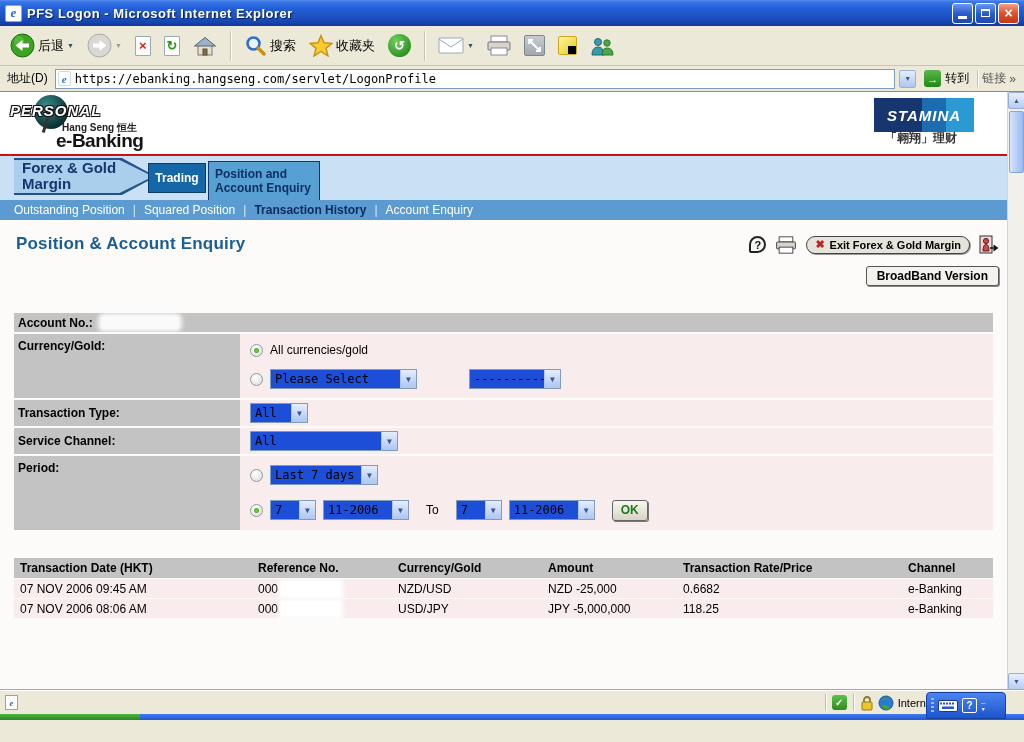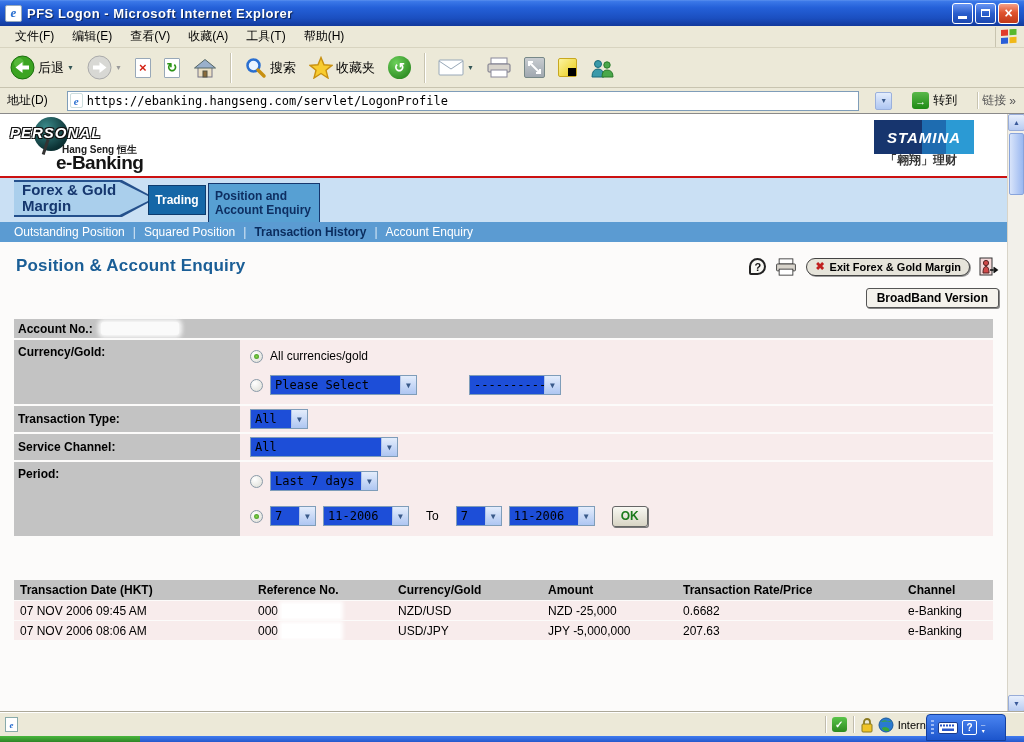--- a/index.html
+++ b/index.html
@@ -35,21 +35,21 @@
   .page-ic{width:16px;height:20px;background:#fff;border:1px solid #98a8b8;border-radius:1px;position:relative;display:flex;align-items:center;justify-content:center}
   .px-stop{color:#d42214;font-weight:bold;font-size:13px}
   .px-ref{color:#2e9418;font-weight:bold;font-size:13px}
   .hist-ic{width:23px;height:23px;border-radius:50%;background:radial-gradient(circle at 35% 30%,#6cd05a,#1e7a14);
     color:#fff;font-weight:bold;display:flex;align-items:center;justify-content:center;font-size:13px}
   .note-ic{width:19px;height:19px;background:linear-gradient(135deg,#fcf4a0,#f0d840 70%,#e8c428);border:1px solid #c8a820;border-radius:2px;position:relative}
   .note-ic::after{content:"";position:absolute;right:0;bottom:0;border:4px solid;border-color:#fff #fff #c8a820 #c8a820? ;border-width:4px}
   .fullscr-ic{width:21px;height:21px;background:linear-gradient(#c8ccd0,#a0a8b0);border:1px solid #788;border-radius:2px;display:flex;align-items:center;justify-content:center}
 
   
-  .addressbar{height:26px;display:flex;align-items:center;background:#ece9d8;border-bottom:1px solid #8a8a8a;padding:0 4px;gap:16px}
+  .addressbar{height:26px;display:flex;align-items:center;background:#ece9d8;border-bottom:1px solid #8a8a8a;padding:0 4px;gap:4px}
   .addr-label{white-space:nowrap;padding:0 3px}
   .addr-input{flex:1;height:20px;background:#fff;border:1px solid #7f9db9;display:flex;align-items:center;gap:4px;padding:0 2px}
   .addr-ico{width:13px;height:15px;background:#fff;display:flex;align-items:center;justify-content:center;
     font:bold italic 11px "Liberation Serif",serif;color:#2a6fd0;border:1px solid #cdd;border-radius:2px}
   .addr-url{font-family:"DejaVu Sans Mono",monospace;font-size:12px;white-space:nowrap;overflow:hidden}
   .addr-drop{width:17px;height:18px;background:linear-gradient(#e4edfc,#aec6f2);border:1px solid #9ab0dc;border-radius:2px;
     display:flex;align-items:center;justify-content:center;color:#3a5a8a;font-size:7px}
   .go-ic{width:17px;height:17px;border-radius:3px;background:linear-gradient(#5ab84a,#1e8a14);color:#fff;display:flex;align-items:center;justify-content:center;font-size:11px;font-weight:bold}
   .go-wrap{display:flex;align-items:center;gap:4px;padding:0 4px}
   .links-wrap{display:flex;align-items:center;gap:3px;border-left:1px solid #c8c4b0;box-shadow:inset 1px 0 0 #fff;padding:0 4px;color:#555}
@@ -95,21 +95,21 @@
   .help-ic{width:17px;height:17px;border:2px solid #222;border-radius:50% 50% 50% 2px;display:flex;align-items:center;justify-content:center;
     font-size:11px;font-weight:bold;color:#111;background:#f8f8f4}
   .exit-btn{height:18px;display:flex;align-items:center;gap:5px;padding:0 8px;background:#e6e4da;border:1px solid #444;
     border-radius:9px;box-shadow:1px 1px 0 #999;font-size:11px;font-weight:bold;white-space:nowrap}
   .exit-x{color:#c02020;font-size:11px;font-weight:bold}
   .broadband-btn{position:absolute;right:8px;top:46px;height:20px;padding:0 10px;display:flex;align-items:center;
     background:#f4f2ec;border:1px solid #555;border-radius:3px;box-shadow:1px 1px 0 #888;font-size:12px;font-weight:bold}
 
   .stack{position:absolute;left:14px;top:75px;width:979px}
   .section-bar{height:20px;background:#64625f;color:#fff;font-weight:bold;display:flex;align-items:center;padding-left:6px;font-size:12.5px}
-  .account-row{height:19px;background:#c3c3c3;display:flex;align-items:center;margin-top:2px;padding-left:4px;font-weight:bold}
+  .account-row{height:19px;background:#c3c3c3;display:flex;align-items:center;margin-top:18px;padding-left:4px;font-weight:bold}
   .redact{display:inline-block;background:#fafafa;border-radius:3px;box-shadow:0 0 4px 3px rgba(250,250,250,.95)}
   .acct-redact{width:78px;height:13px;margin-left:8px}
 
   .f-row{display:grid;grid-template-columns:226px 753px;margin-top:2px}
   .f-label{background:#c3c3c3;font-weight:bold;padding:5px 0 0 4px}
   .f-value{background:#f8ecec;padding-left:10px;display:flex;flex-direction:column;justify-content:center}
   .f-line{display:flex;align-items:center;gap:7px}
   .rad{display:inline-block;width:13px;height:13px;border-radius:50%;flex:none;
     background:radial-gradient(circle at 35% 30%,#fff,#dcdcd4);border:1px solid #8a9aa8;position:relative}
   .rad.sel::after{content:"";position:absolute;inset:3px;border-radius:50%;background:radial-gradient(#8ad44a,#2e8a1e)}
@@ -168,36 +168,20 @@
     <span class="t-title">PFS Logon - Microsoft Internet Explorer</span>
     <span class="cap-btn cap-blue">
         <span class="min-g"></span>
       </span>
     <span class="cap-btn cap-blue">
         <span class="rest-g"></span>
       </span>
     <span class="cap-btn cap-close">×</span>
   </div>
 
-  <div class="menubar">
-    <span class="menu-item">文件(F)</span>
-    <span class="menu-item">编辑(E)</span>
-    <span class="menu-item">查看(V)</span>
-    <span class="menu-item">收藏(A)</span>
-    <span class="menu-item">工具(T)</span>
-    <span class="menu-item">帮助(H)</span>
-    <span class="winflag">
-      <svg width="18" height="16" viewBox="0 0 18 16">
-        <rect x="1" y="1" width="7" height="6" fill="#e03c2c" transform="skewY(-4)"></rect>
-        <rect x="9.5" y="1" width="7" height="6" fill="#58b82e" transform="skewY(-4)"></rect>
-        <rect x="1" y="9" width="7" height="6" fill="#2a5ed8" transform="skewY(-4)"></rect>
-        <rect x="9.5" y="9" width="7" height="6" fill="#f0b818" transform="skewY(-4)"></rect>
-      </svg>
-    </span>
-  </div>
 
   <div class="toolbar">
     <span class="tbtn">
       <svg width="25" height="25" viewBox="0 0 25 25">
         <circle cx="12.5" cy="12.5" r="11.5" fill="#3ca422" stroke="#1c6e10"></circle>
         <circle cx="9" cy="8" r="5" fill="#6cc84e" opacity=".55"></circle>
         <path d="M19 10.5 H12.5 V7 L5.5 12.5 12.5 18 V14.5 H19 Z" fill="#fff"></path>
       </svg>
       <span class="tlabel">后退</span>
       <span class="caret">▼</span>
@@ -464,21 +448,21 @@
             <span class="r-cell">e-Banking</span>
           </div>
           <div class="r-row">
             <span class="r-cell">07 NOV 2006 08:06 AM</span>
             <span class="r-cell">
               <span>000</span>
               <span class="ref-redact"></span>
             </span>
             <span class="r-cell">USD/JPY</span>
             <span class="r-cell">JPY -5,000,000</span>
-            <span class="r-cell">207.63</span>
+            <span class="r-cell">118.25</span>
             <span class="r-cell">e-Banking</span>
           </div>
         </div>
       </div>
     </div>
 
     <div class="scrollbar">
       <span class="sb-btn sb-up">▲</span>
       <span class="sb-thumb"></span>
       <span class="sb-btn sb-down">▼</span>

